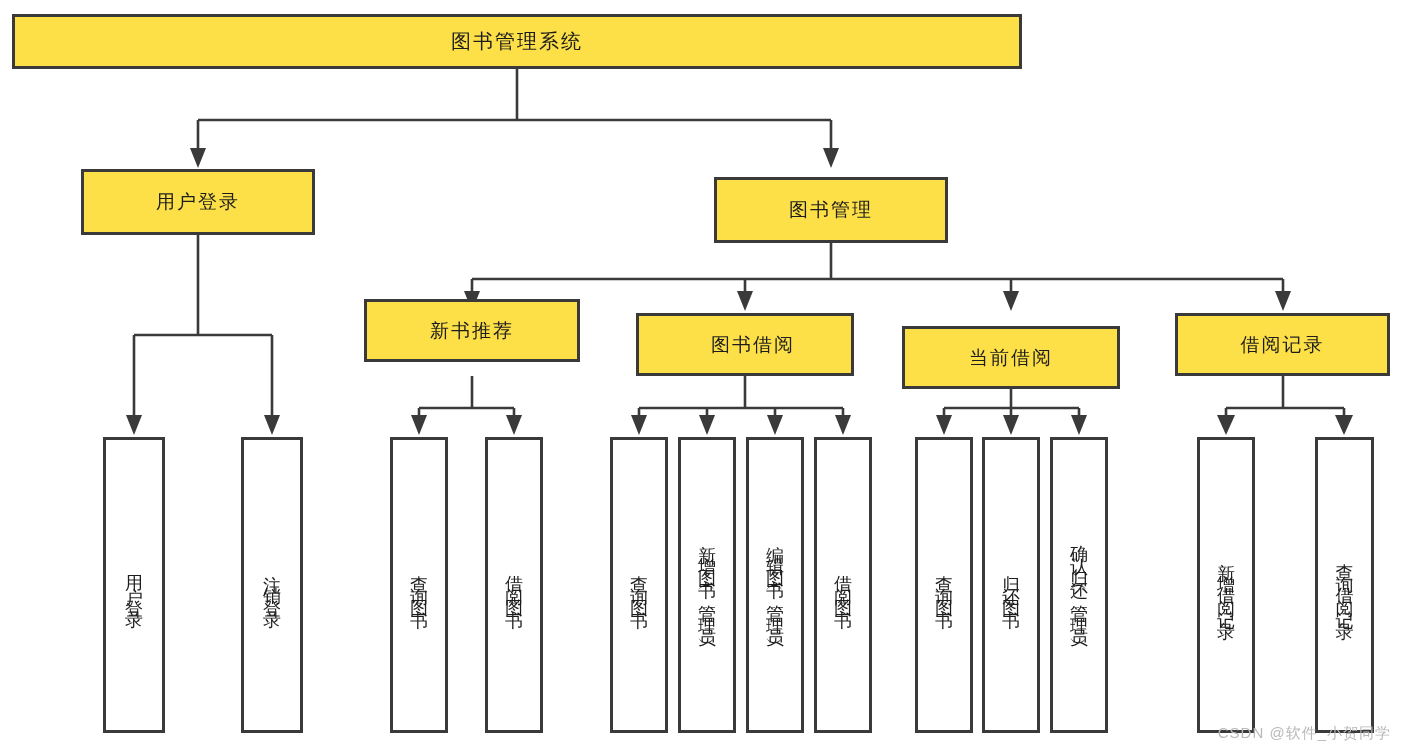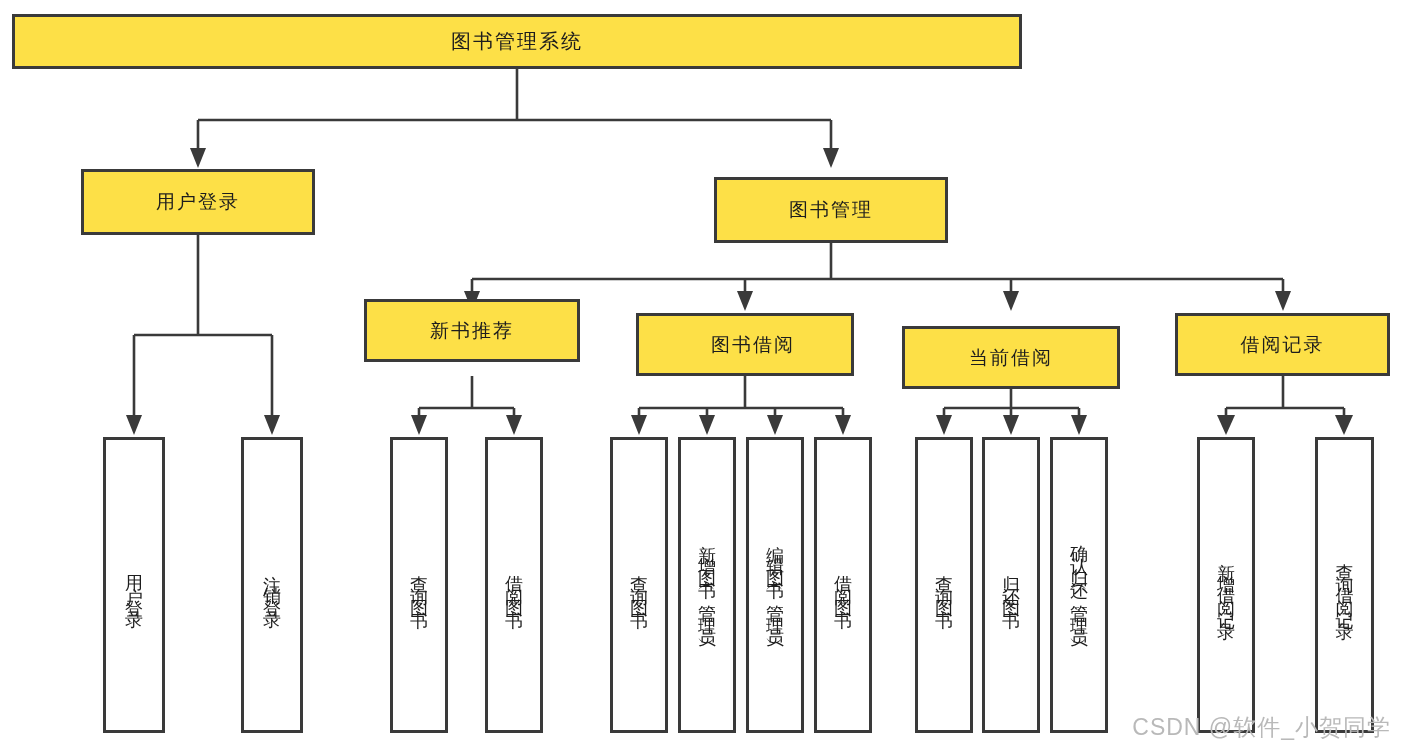--- a/index.html
+++ b/index.html
@@ -46,21 +46,21 @@
     letter-spacing: 12px;
     line-height: 1;
     color: #1d1d1d;
     top: 437px;
     height: 296px;
   }
   .watermark {
     position: absolute;
     right: 14px;
     bottom: 4px;
-    font-size: 23px;
+    font-size: 15px;
     letter-spacing: 1px;
     color: #b9b9b9;
     white-space: nowrap;
   }
 </style>
 </head>
 <body>
 
 <div class="canvas">
 

